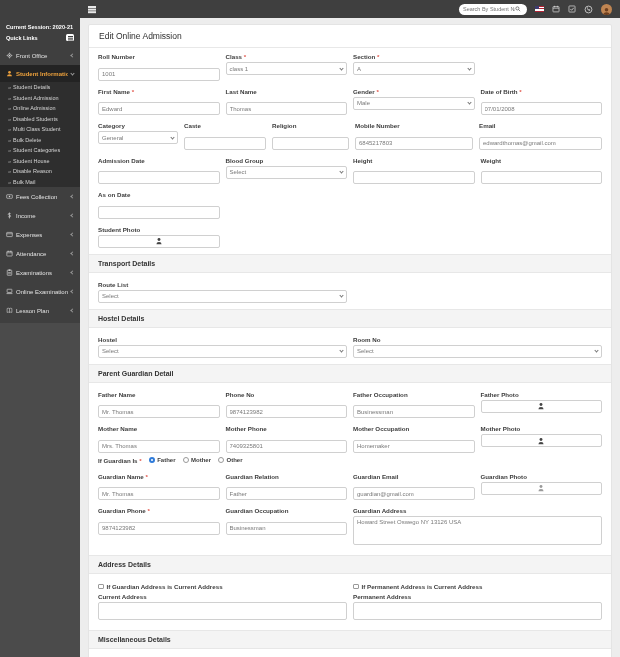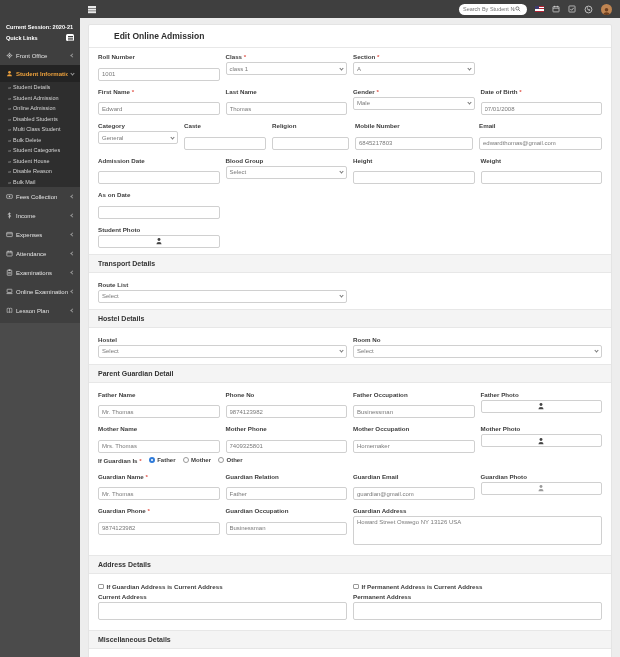--- a/index.html
+++ b/index.html
@@ -44,21 +44,21 @@
   .sub-arrow::before { content:"\00BB"; }
   .sub-label { font-size:5.5px; color:#d6d6d6; white-space:nowrap; }
   .chev { width:3px; height:3px; border-right:1px solid #9a9a9a; border-bottom:1px solid #9a9a9a;
     display:inline-block; }
   .chev-left { transform:rotate(135deg); }
   .chev-down { transform:rotate(45deg); }
 
   
   .main { position:absolute; top:18px; left:80px; width:540px; height:639px; background:#ededed; }
   .card { margin:6px 8px 0; background:#fff; border:1px solid #e4e4e4; border-radius:2px; }
-  .card-title { padding:6px 25px; font-size:8.5px; font-weight:bold; color:#2f2f2f;
+  .card-title { padding:6px 10px; font-size:8.5px; font-weight:normal; color:#2f2f2f;
     border-bottom:1px solid #e8e8e8; }
   .form { padding:2px 9px 6px; }
 
   .row { display:grid; gap:6px; margin-bottom:4px; }
   .cols4 { grid-template-columns:repeat(4,1fr); }
   .cols3 { grid-template-columns:repeat(3,1fr); }
   .cols2 { grid-template-columns:1fr 1fr; }
   .cols5 { grid-template-columns:80px 82px 77px 118px 1fr; }
 
   .flabel { display:block; font-size:6.2px; font-weight:bold; color:#3c3c3c; margin:3px 0 2px; }

